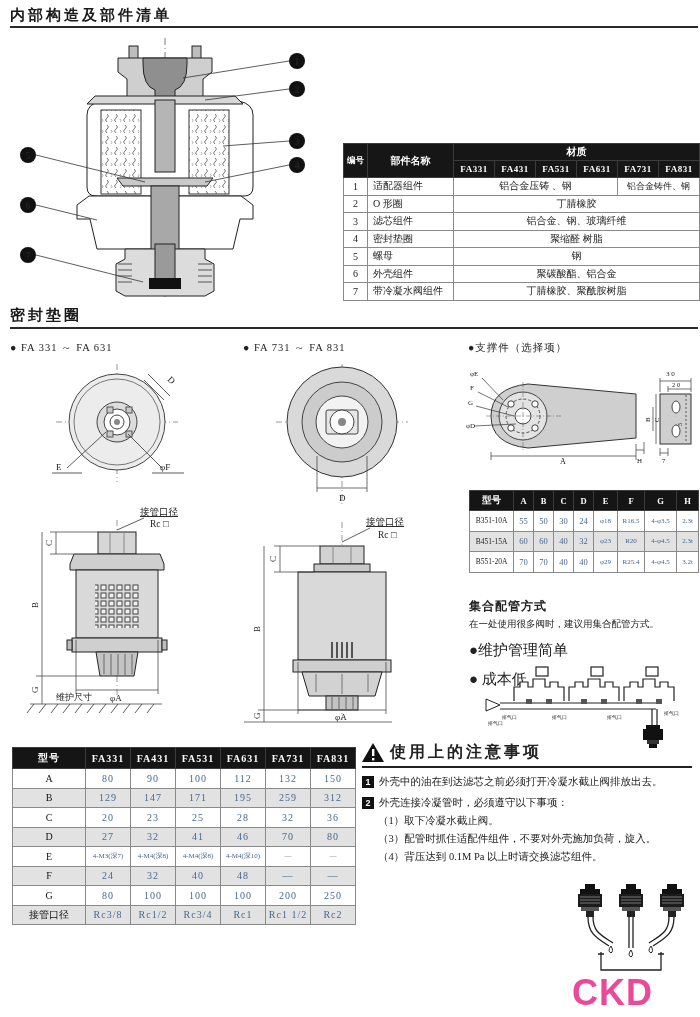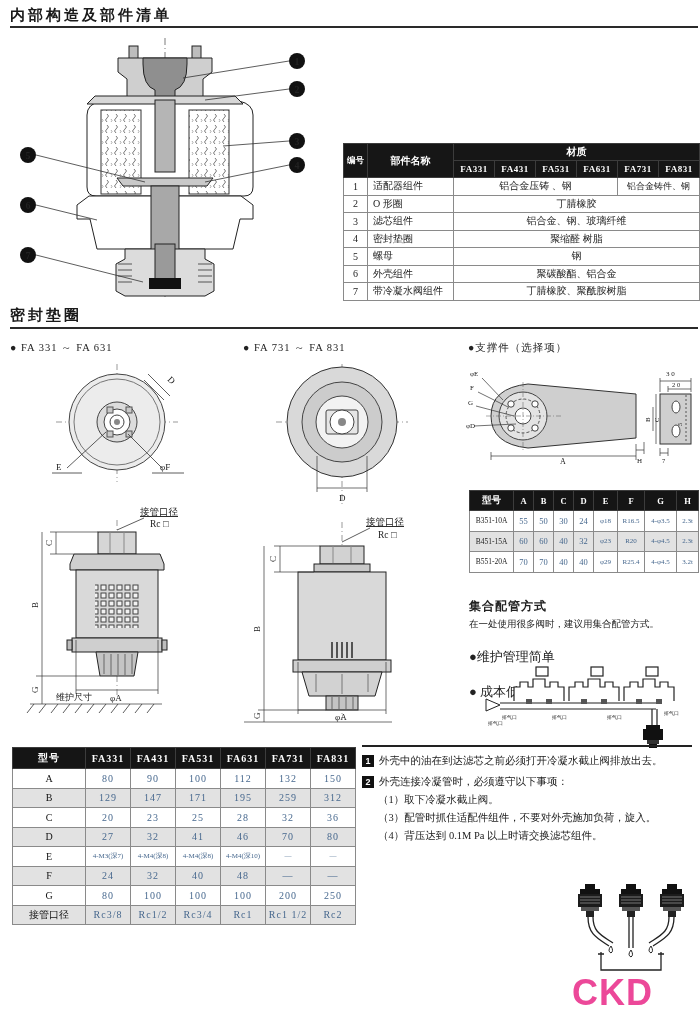--- a/index.html
+++ b/index.html
@@ -29,21 +29,21 @@
   .sup{width:229px;font-size:8.5px;}
   .sup th{background:#151515;color:#fff;height:19px;border:1px solid #3c3c3c;}
   .sup th:first-child{font-size:9.5px;}
   .sup td{height:19.5px;color:#47688e;}
   .sup td:first-child{color:#222;font-size:7.5px;letter-spacing:0;}
   .sup td:nth-child(n+6){font-size:7px;}
   .sup tbody tr:nth-child(even) td{background:#e2e2e2;}
   
   .pip-title{font-size:12px;font-weight:bold;letter-spacing:1px;}
   .pip-desc{font-size:9.5px;margin-top:3px;}
-  .pip-bullet{font-size:13px;margin-top:17px;}
+  .pip-bullet{font-size:15px;margin-top:10px;}
   
   .notes-head{display:flex;align-items:center;gap:6px;}
   .notes-title{font-size:16px;font-weight:bold;letter-spacing:3px;}
   .notes-rule{border-bottom:2px solid #222;margin-top:3px;width:330px;}
   .note-item{display:flex;font-size:10.5px;margin-top:7px;line-height:1.35;}
   .numbox{flex:none;background:#111;color:#fff;width:12px;height:12px;font-size:9px;font-weight:bold;
           display:inline-flex;align-items:center;justify-content:center;margin:1px 5px 0 0;
           font-family:"Liberation Sans",sans-serif;}
   .sub-item{font-size:10.5px;margin:4px 0 0 16px;line-height:1.3;}
   .note-small{font-size:9px;color:#222;}
@@ -570,20 +570,28 @@
           <td>Rc1/2</td>
           <td>Rc3/4</td>
           <td>Rc1</td>
           <td>Rc1 1/2</td>
           <td>Rc2</td>
         </tr>
       </tbody>
   </table>
 
   <div class="abs" style="left:362px;top:742px;width:336px;">
+    <div class="notes-head">
+      <svg width="22" height="19" viewBox="0 0 22 19">
+        <polygon points="11,0 22,19 0,19" fill="#111"></polygon>
+        <rect x="10" y="6" width="2.4" height="7" fill="#fff"></rect>
+        <rect x="10" y="15" width="2.4" height="2.4" fill="#fff"></rect>
+      </svg>
+      <span class="notes-title">使用上的注意事项</span>
+    </div>
     <div class="notes-rule"></div>
     <div class="note-item">
       <span class="numbox">1</span>
       <span>外壳中的油在到达滤芯之前必须打开冷凝水截止阀排放出去。</span>
     </div>
     <div class="note-item">
       <span class="numbox">2</span>
       <span>外壳连接冷凝管时，必须遵守以下事项：</span>
     </div>
     <div class="sub-item">（1）取下冷凝水截止阀。</div>

